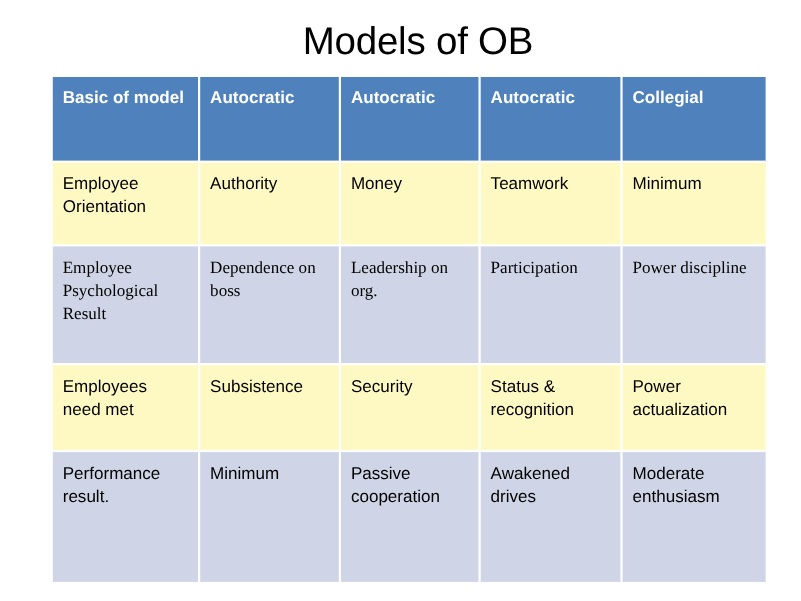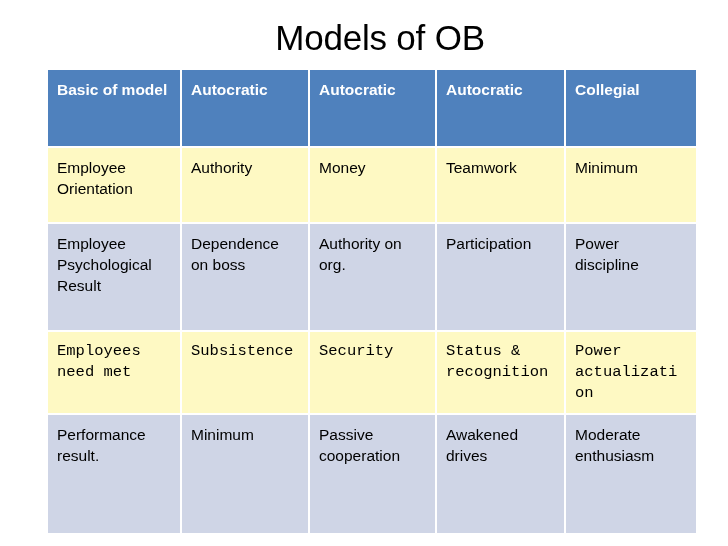--- a/index.html
+++ b/index.html
@@ -78,22 +78,22 @@
 
   tbody tr.band-dark td {
     background: #CFD5E6;
   }
   tbody tr.band-light td {
     background: #fef9c3;
   }
 
   tbody tr.r1 td { height: 61px; }
   tbody tr.r2 td { height: 56px; }
-  tbody tr.r3 td { height: 88px; }
-  tbody tr.r4 td { height: 59px; font-family: Liberation Mono, monospace; }
+  tbody tr.r3 td { height: 88px; font-family: Liberation Serif, serif; }
+  tbody tr.r4 td { height: 59px; }
   tbody tr.r5 td { height: 100px; }
 </style>
 </head>
 <body>
 
 <div class="slide">
 
   <div class="slide-title">Models of OB</div>
 
   <div class="table-wrap">
@@ -121,21 +121,21 @@
           <td>Employee Orientation</td>
           <td>Authority</td>
           <td>Money</td>
           <td>Teamwork</td>
           <td>Minimum</td>
         </tr>
 
         <tr class="band-dark r3">
           <td>Employee Psychological Result</td>
           <td>Dependence on boss</td>
-          <td>Authority on org.</td>
+          <td>Leadership on org.</td>
           <td>Participation</td>
           <td>Power discipline</td>
         </tr>
 
         <tr class="band-light r4">
           <td>Employees need met</td>
           <td>Subsistence</td>
           <td>Security</td>
           <td>Status &amp; recognition</td>
           <td>Power actualization</td>

